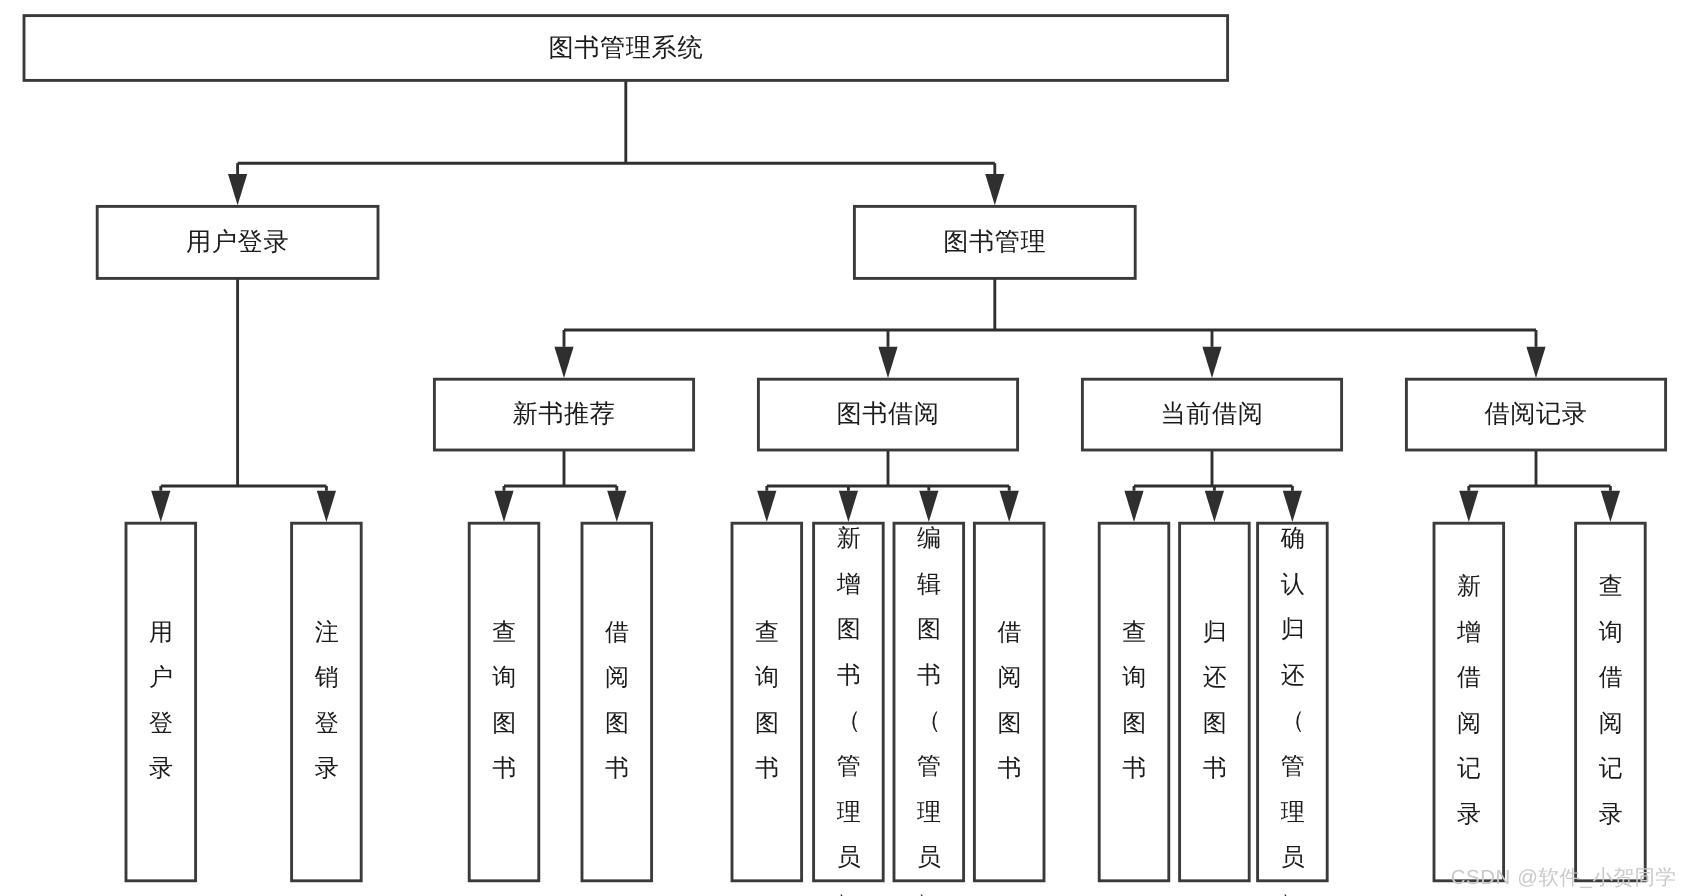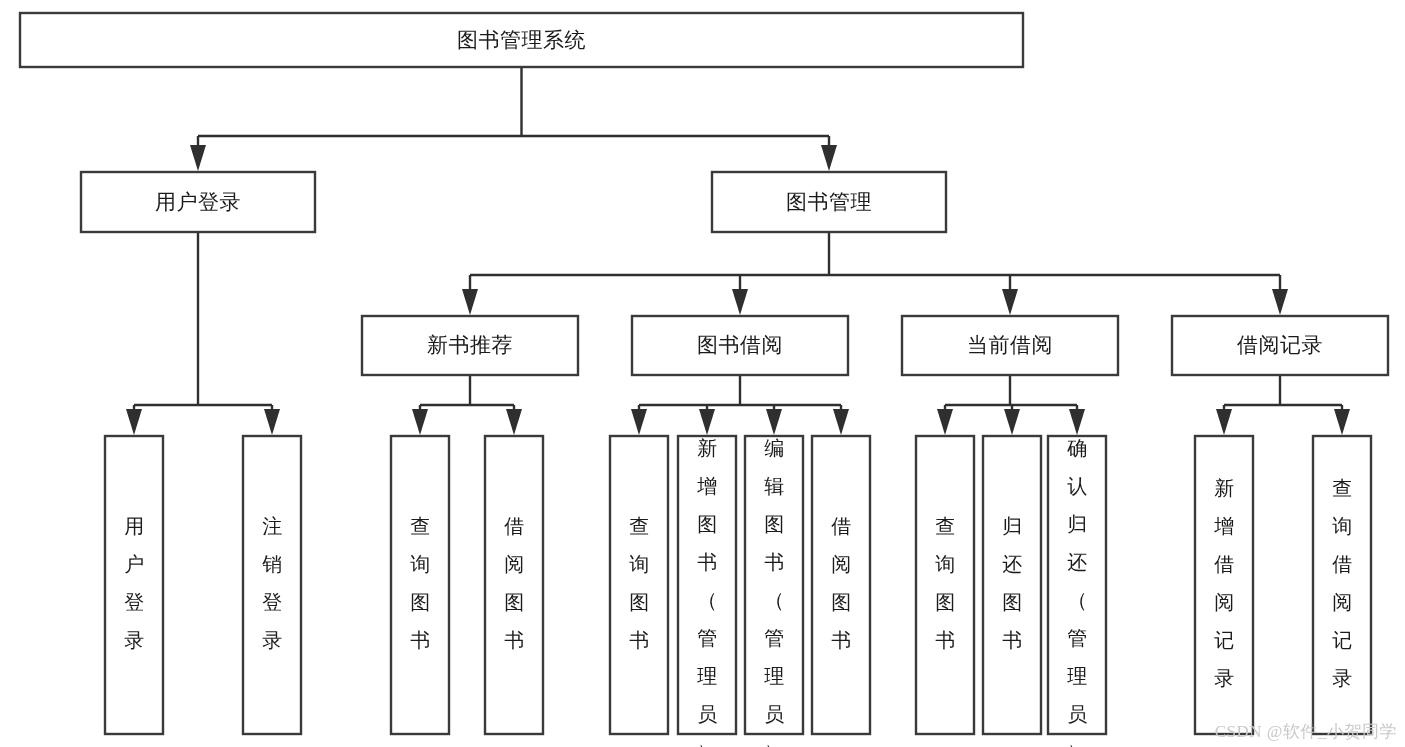--- a/index.html
+++ b/index.html
@@ -57,21 +57,21 @@
     stroke-linecap: butt;
   }
   .edge-arrow {
     fill: #2f2f2f;
     stroke: none;
   }
   .watermark-text {
     position: absolute;
     right: 8px;
     bottom: 4px;
-    font-family: Liberation Serif, serif;
+    font-family: Liberation Sans, sans-serif;
     font-size: 17px;
     color: #c9c9c9;
     white-space: nowrap;
     user-select: none;
     letter-spacing: 0.5px;
   }
 </style>
 </head>
 <body>
 

